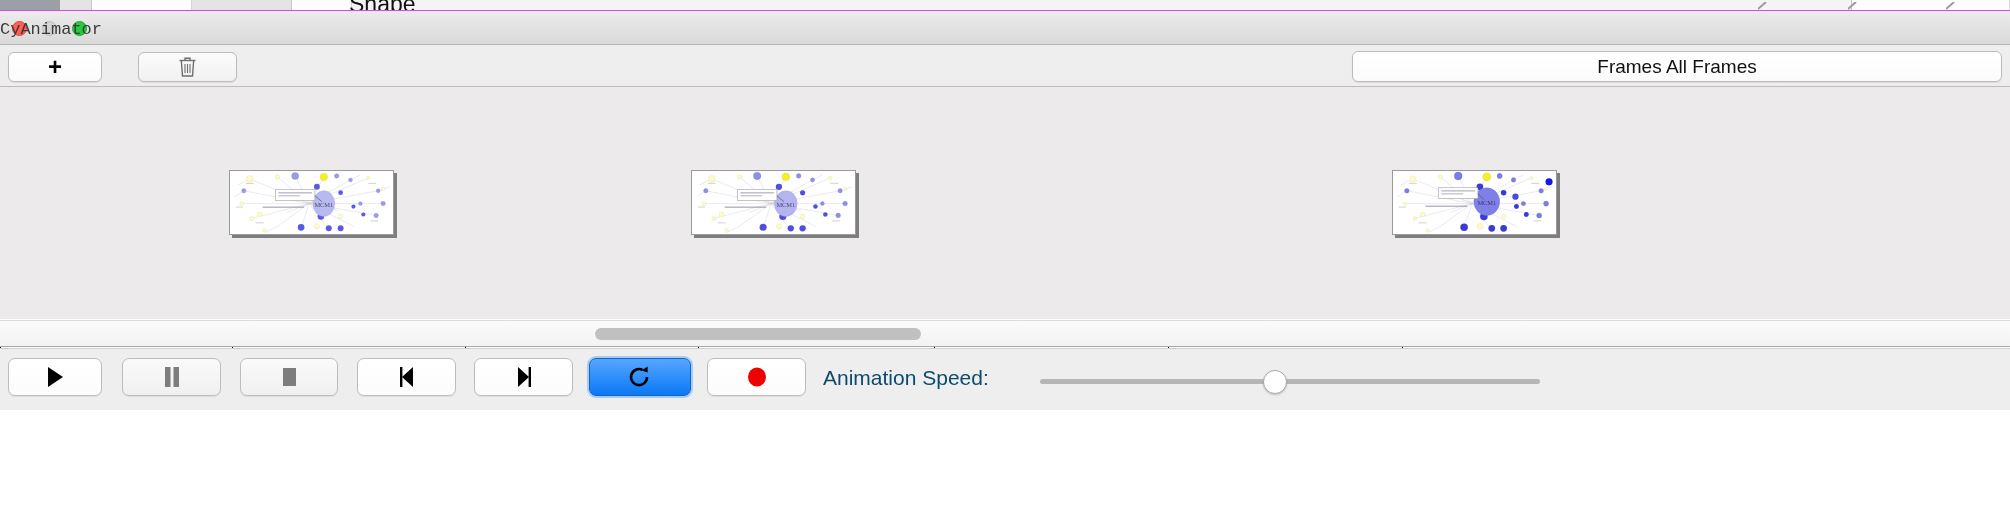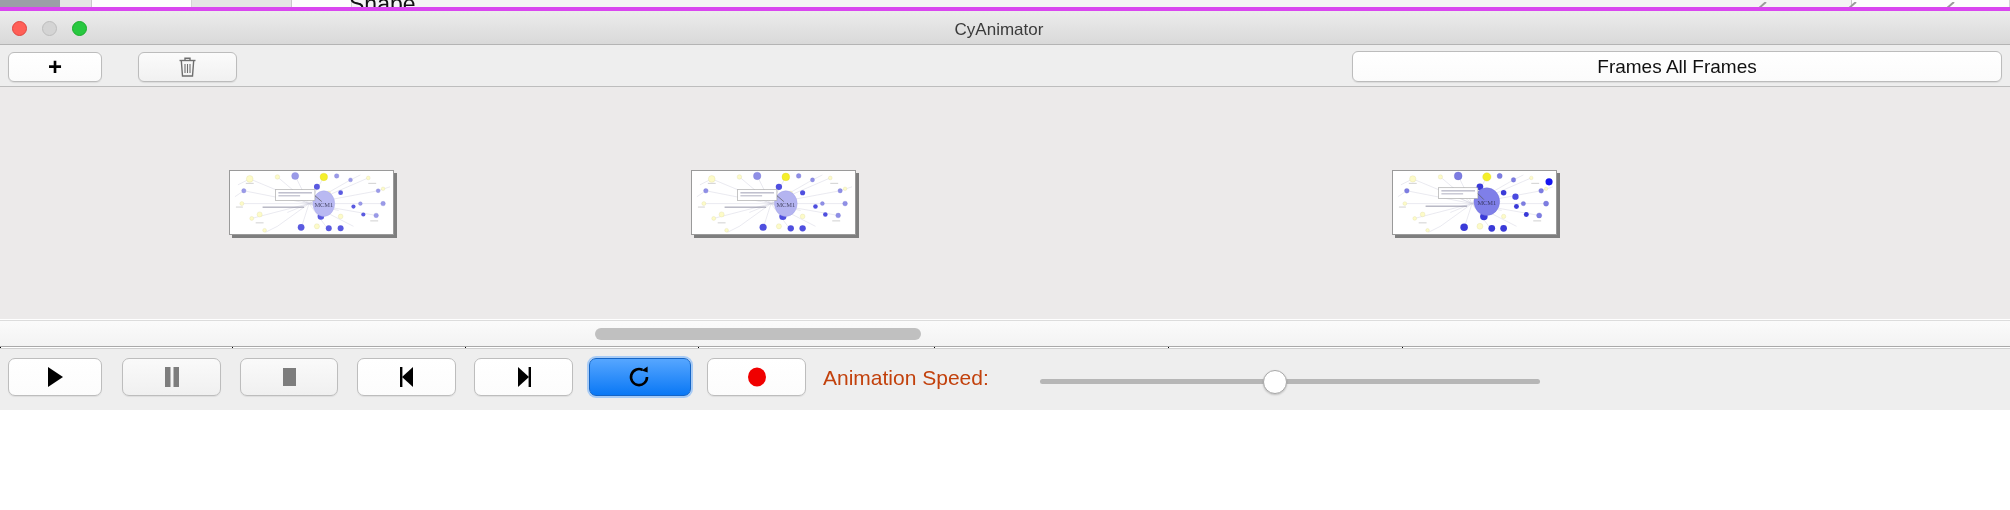--- a/index.html
+++ b/index.html
@@ -8,21 +8,21 @@
     font-family: "Liberation Sans", sans-serif;
     background: #ffffff;
     overflow: hidden;
   }
   #app { position: relative; width: 2010px; height: 510px; }
 
   
   .bg-strip {
     position: absolute; left: 0; top: 0; width: 2010px; height: 12px;
     background: #fca5a5;
-    border-bottom: 5px solid #d946ef;
+    border-bottom: 2px solid #d946ef;
     overflow: hidden;
   }
   .bg-chunk { position: absolute; top: 0; height: 12px; background: #e4e4e4;
               border-right: 1px solid #c9c9c9; }
   .bg-dark { position:absolute; top:0; height:12px; background:#9b9fa6; }
   .bg-white { position:absolute; top:0; height:12px; background:#fdfdfd; border-right:1px solid #d5d5d5;}
   .bg-text {
     position: absolute; left: 349px; top: -9px;
     font-size: 23px; color: #111; white-space: nowrap;
     font-family: "Liberation Sans", sans-serif;
@@ -34,21 +34,21 @@
     position: absolute; left: 0; top: 11px; width: 2010px; height: 34px;
     background: linear-gradient(to bottom, #ececec 0%, #d9d9d9 100%);
     border-bottom: 1px solid #b4b4b4;
   }
   .traffic { position: absolute; top: 10px; width: 15px; height: 15px; border-radius: 50%; }
   .tl-close { left: 12px;  background: #ff5f57; border: 1px solid #e0443e; }
   .tl-min   { left: 42px;  background: #d4d4d4; border: 1px solid #bdbdbd; }
   .tl-max   { left: 72px;  background: #28c840; border: 1px solid #1aad2b; }
   .title-text {
     position: absolute; left: 0; right: 12px; top: 9px;
-    text-align: center; font-size: 17px; color: #3b3b3b;
+    text-align: left; font-size: 17px; color: #3b3b3b; font-family: Liberation Mono, monospace;
   }
 
   
   .toolbar {
     position: absolute; left: 0; top: 45px; width: 2010px; height: 42px;
     background: #eeeeee; border-bottom: 1px solid #bdbdbd;
   }
   .btn {
     position: absolute;
     border: 1px solid #bcbcbc; border-radius: 6px;
@@ -118,21 +118,21 @@
     box-shadow: 0 1px 1px rgba(0,0,0,.07);
     display: flex; align-items: center; justify-content: center;
   }
   .cbtn.dim { background: linear-gradient(to bottom,#fafafa 0%,#f0f0f0 100%); }
   .cbtn.active {
     background: linear-gradient(to bottom,#56a6ff 0%,#0a78f5 100%);
     border: 1px solid #1465c6;
     box-shadow: 0 0 0 2px rgba(80,160,255,.45);
   }
   .speed-label {
-    position: absolute; left: 823px; top: 17px; font-size: 21px; color: #c2410c;
+    position: absolute; left: 823px; top: 17px; font-size: 21px; color: #0c4a6e;
   }
   .slider-track {
     position: absolute; left: 1040px; top: 30px; width: 500px; height: 5px;
     background: #b6b6b6; border-radius: 3px;
   }
   .slider-thumb {
     position: absolute; left: 1271px; top: 21px; width: 24px; height: 24px;
     background: #ffffff; border: 1px solid #a8a8a8; border-radius: 50%;
     box-shadow: 0 1px 2px rgba(0,0,0,.2);
   }

